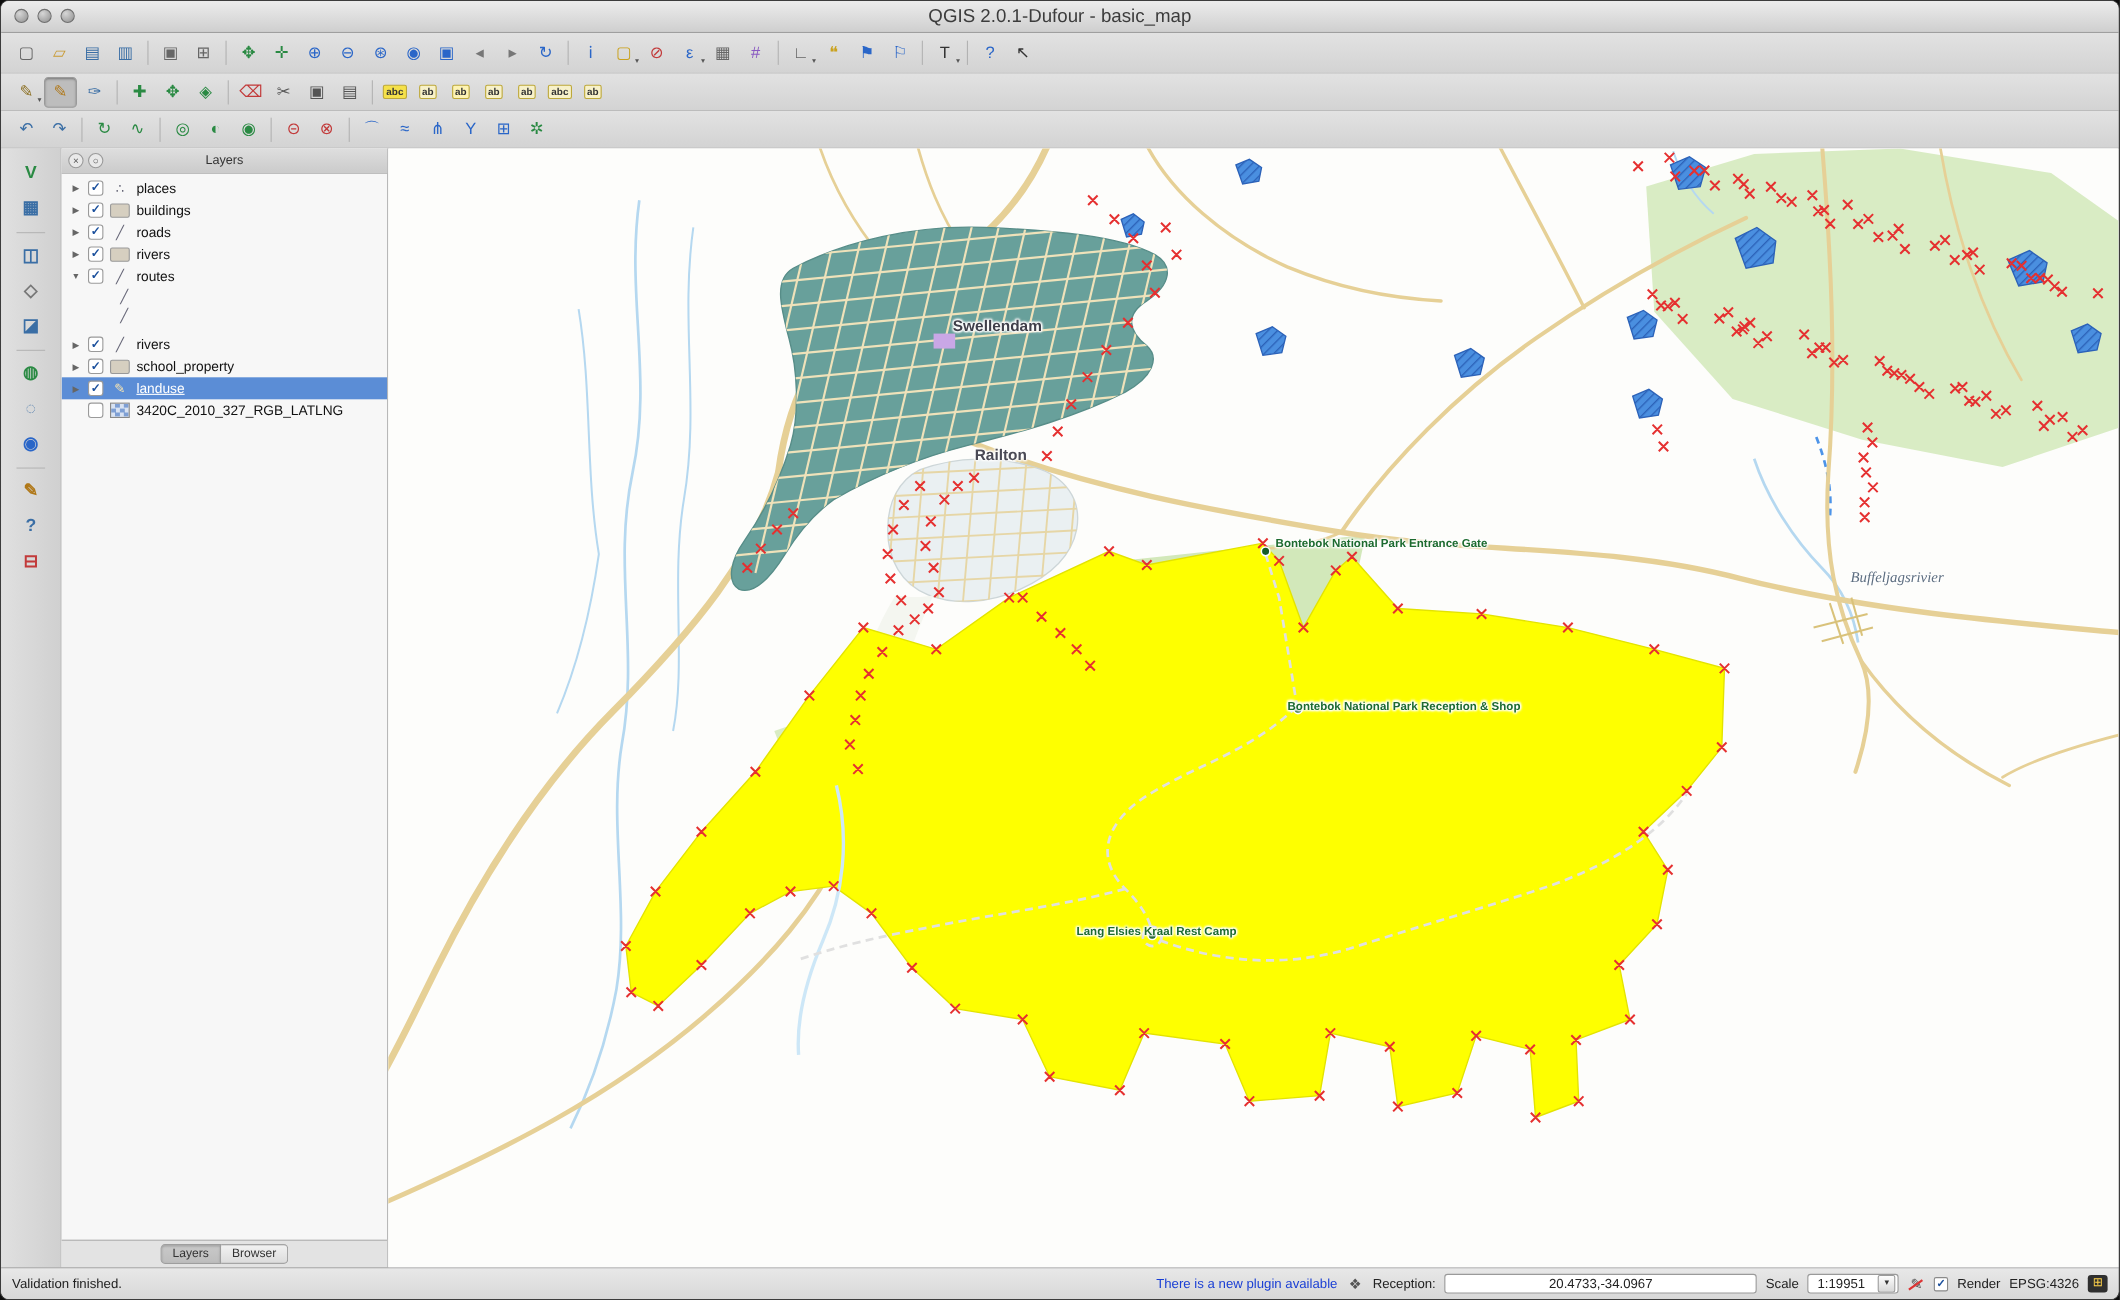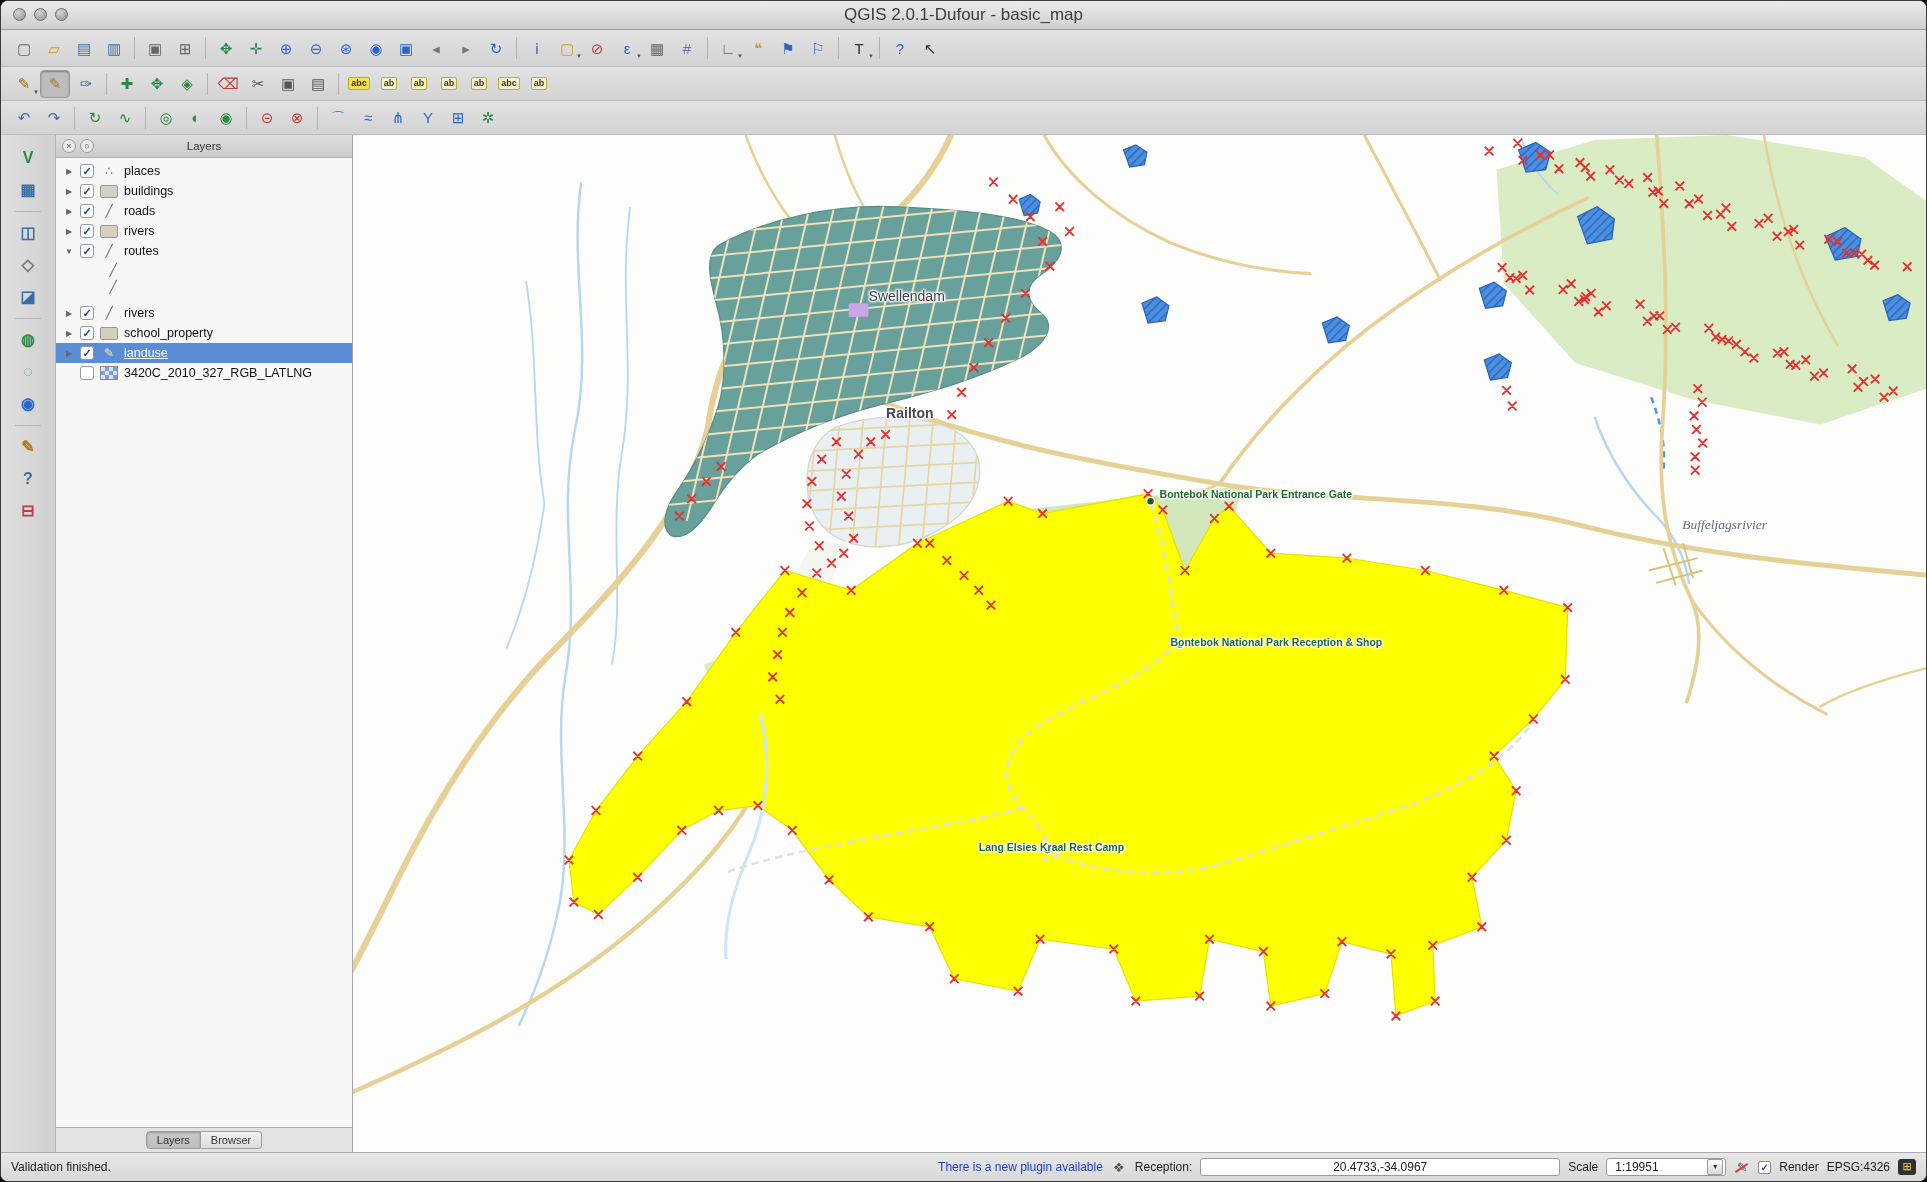--- a/index.html
+++ b/index.html
@@ -39,30 +39,30 @@
   .spacer8{height:8px}
   .ptabs{height:24px;border-top:1px solid #b0b0b0;background:#e3e3e3;display:flex;align-items:center;justify-content:center;flex:0 0 auto}
   .ptab{font-size:11px;padding:2px 10px;border:1px solid #9e9e9e;background:linear-gradient(#f2f2f2,#dcdcdc);color:#333}
   .ptab.active{background:linear-gradient(#c9c9c9,#bdbdbd);box-shadow:inset 0 1px 2px rgba(0,0,0,.25)}
   .ptab:first-child{border-radius:4px 0 0 4px}
   .ptab:last-child{border-radius:0 4px 4px 0;border-left:none}
   .map{flex:1;position:relative;background:#fff;min-width:0}
   #map-svg{position:absolute;inset:0;width:100%;height:100%}
   .mlabel{position:absolute;transform:translate(-50%,-50%);white-space:nowrap;
     text-shadow:0 0 2px #fff,0 0 2px #fff,0 0 3px #fff,1px 1px 2px #fff,-1px -1px 2px #fff,1px -1px 2px #fff,-1px 1px 2px #fff}
-  .mlabel.town{font-size:14px;color:#3f3f4a;font-weight:normal}
+  .mlabel.town{font-size:14px;color:#3f3f4a;font-weight:bold}
   .mlabel.town2{font-size:14px;color:#4a4a55;font-weight:bold}
   .mlabel.poi{font-size:10.5px;color:#1d6b30;font-weight:bold}
   .mlabel.river{font-size:13.5px;font-style:italic;color:#5d6e80;font-family:Liberation Serif, serif}
   .status{height:28px;background:linear-gradient(#e8e8e8,#d8d8d8);border-top:1px solid #aaa;display:flex;align-items:center;font-size:12px;color:#222;padding:0 10px;gap:8px;flex:0 0 auto}
   .status .grow{flex:1}
   .slink{color:#1a3fd4;}
   .sfield{background:#fff;border:1px solid #9a9a9a;border-radius:3px;height:18px;display:flex;align-items:center;justify-content:center;font-size:12px;box-sizing:border-box}
-  #coordField{width:360px}
-  .scombo{width:120px;justify-content:space-between;padding:0 2px 0 8px}
+  #coordField{width:284px}
+  .scombo{width:83px;justify-content:space-between;padding:0 2px 0 8px}
   .scombo .ddbtn{width:14px;height:14px;background:linear-gradient(#fdfdfd,#d8d8d8);border:1px solid #9a9a9a;border-radius:2px;font-size:7px;line-height:13px;text-align:center;color:#333}
   .sicon{font-size:13px;color:#555;position:relative;width:16px;text-align:center}
   .sicon.slash::after{content:"";position:absolute;left:0;top:7px;width:15px;height:2px;background:#d33;transform:rotate(-35deg)}
   .scb{width:13px;height:13px;background:#fff;border:1px solid #8a8a8a;border-radius:2px;font-size:10px;line-height:11px;text-align:center;color:#1a4f9c;font-weight:bold;box-sizing:border-box}
   .logbtn{width:18px;height:16px;background:#2f2f2f;border-radius:3px;color:#ffd24a;font-size:11px;line-height:15px;text-align:center}
 </style>
 </head>
 <body>
 
 <div class="window">

